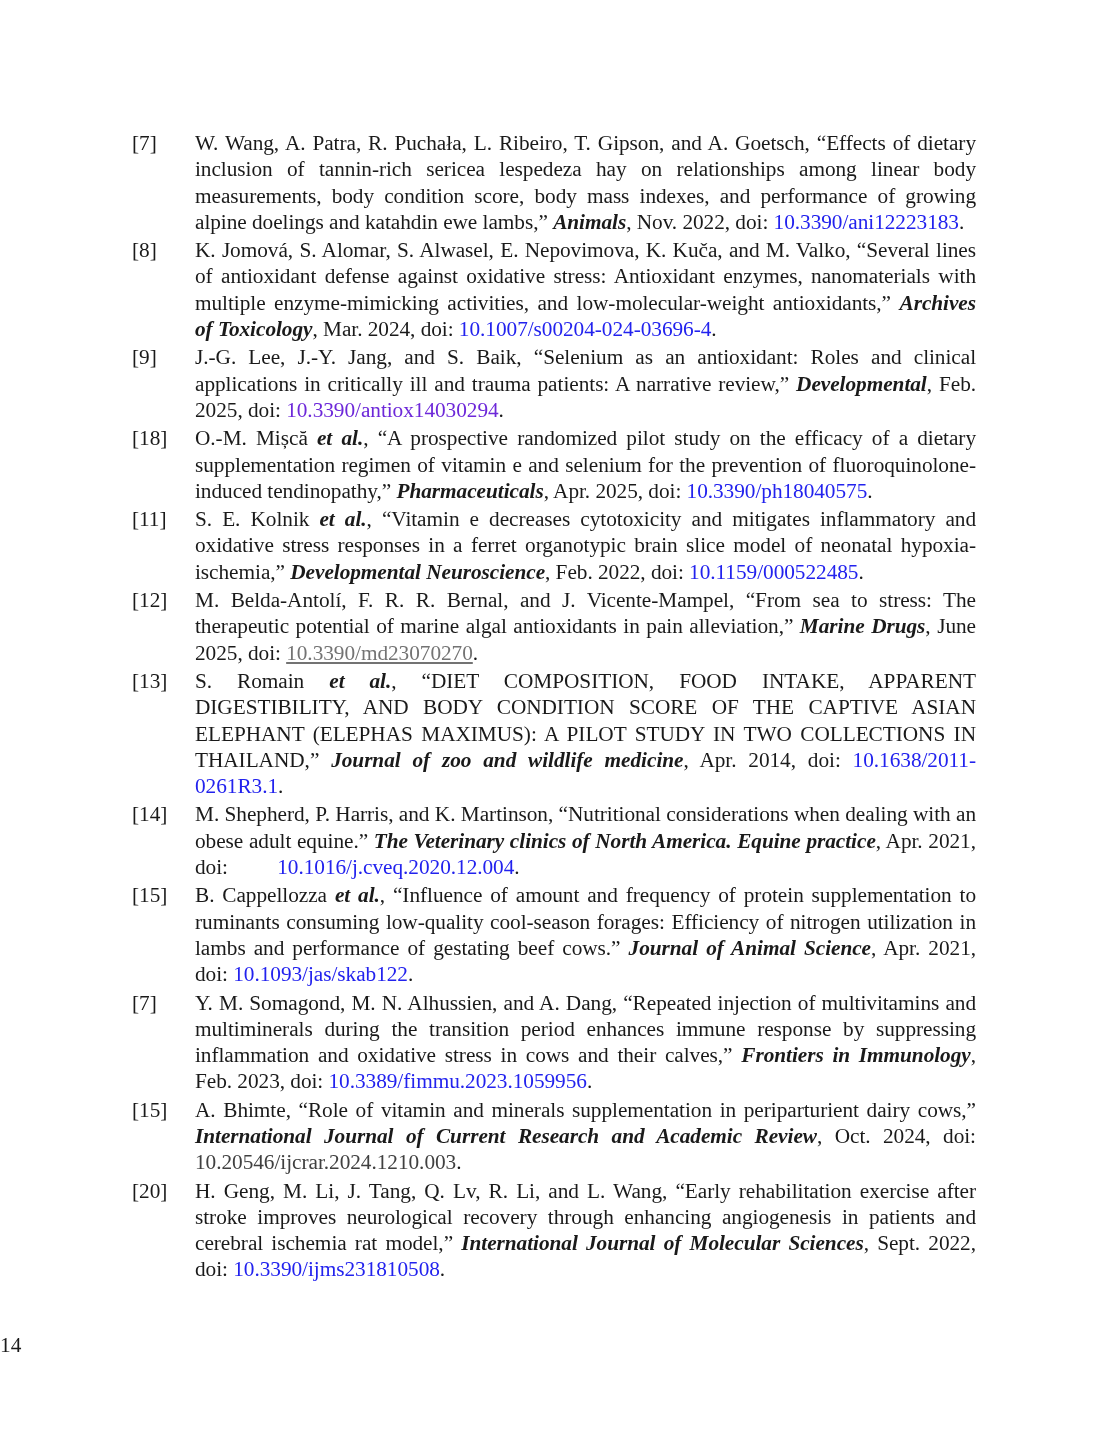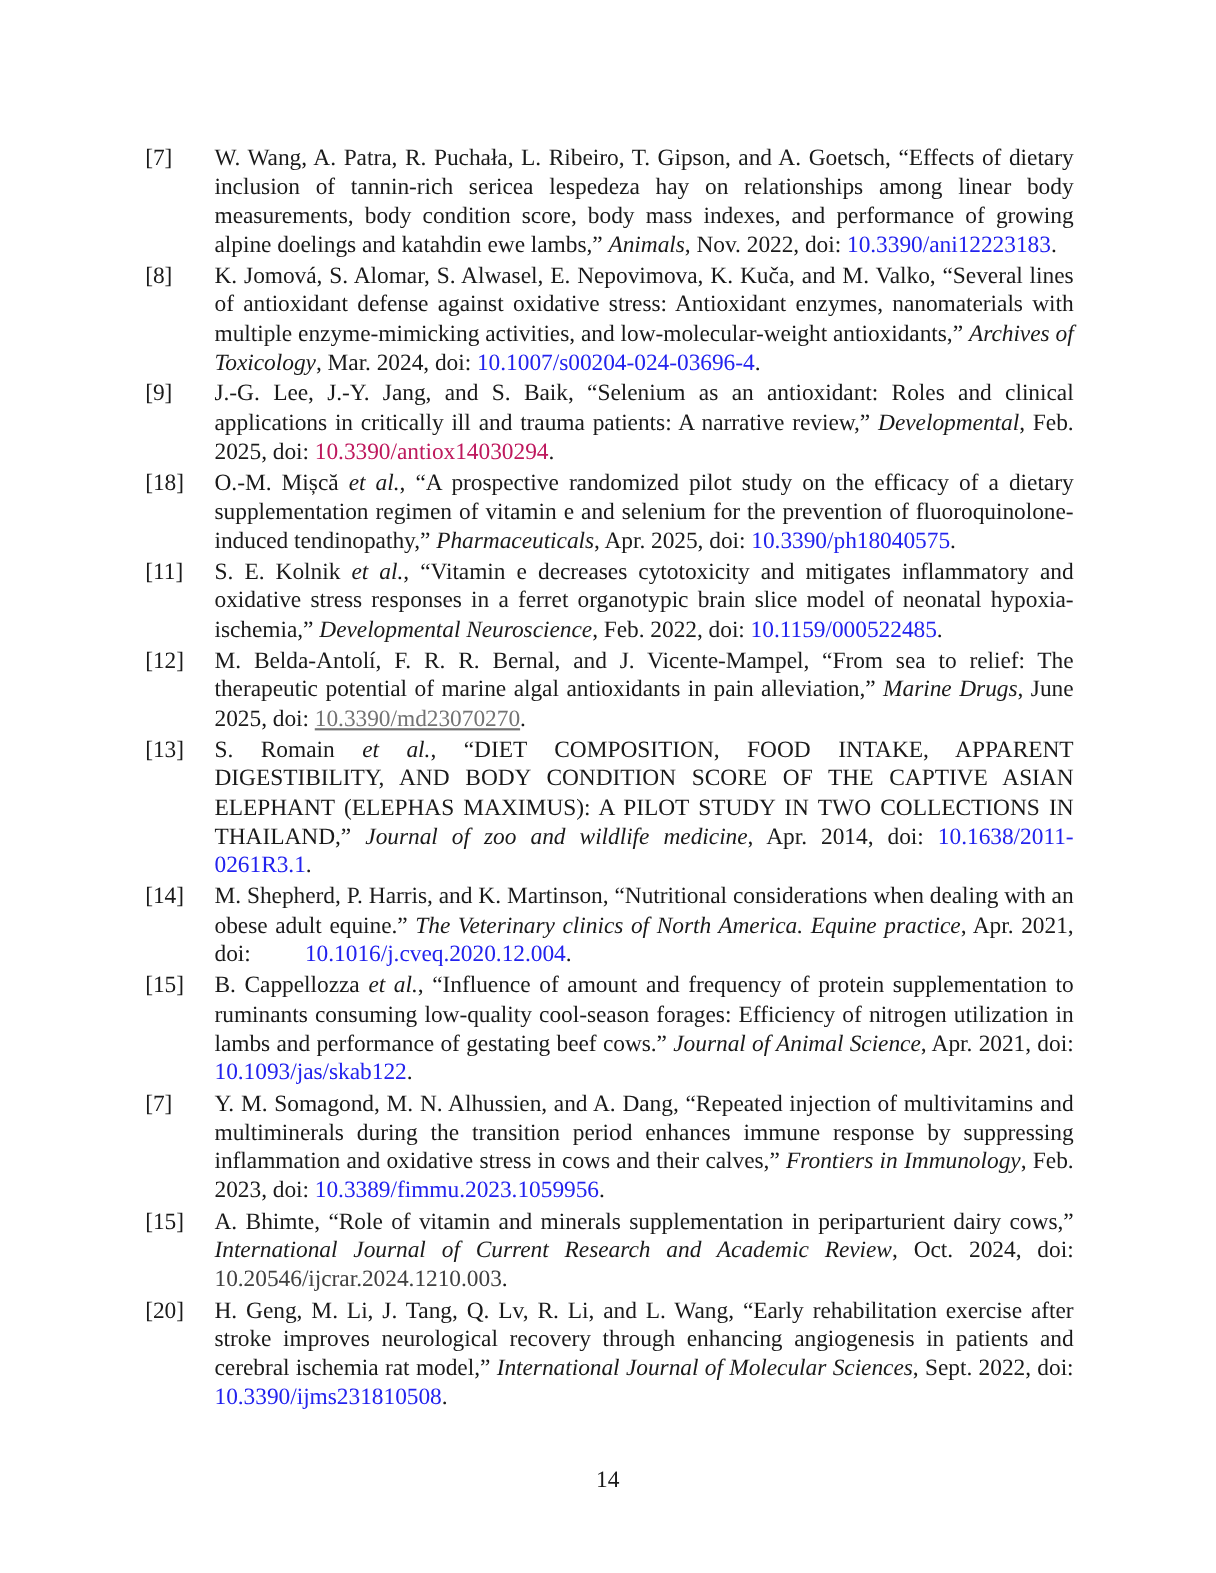--- a/index.html
+++ b/index.html
@@ -24,57 +24,57 @@
     text-align: justify;
     text-align-last: left;
     margin-bottom: 2px;
     letter-spacing: -0.05px;
   }
   .ref-label {
     position: absolute; left: 0; top: 0;
     font-family: "Liberation Serif", serif;
   }
   .ref-body { display: block; }
-  .seg-italic { font-style: italic; }
+  .seg-italic { font-style: italic; font-weight: bold; }
   .seg-link { color: #2222ee; text-decoration: none; cursor: pointer; }
   .page-number {
     position: absolute; left: 0; width: 1105px; top: 1333px;
-    text-align: center;
+    text-align: left;
     font-family: "Liberation Serif", serif;
     font-size: 21.3px;
   }
 </style>
 </head>
 <body>
 
 <div id="page">
   <ol class="ref-list" id="ref-list">
       <li class="ref">
         <span class="ref-label">[7]</span>
         <span class="ref-body"><span>W. Wang, A. Patra, R. Puchała, L. Ribeiro, T. Gipson, and A. Goetsch, “Effects of dietary inclusion of tannin-rich sericea lespedeza hay on relationships among linear body measurements, body condition score, body mass indexes, and performance of growing alpine doelings and katahdin ewe lambs,” </span><span class="seg-italic">Animals</span><span>, Nov. 2022, doi: </span><a class="seg-link" style="color: rgb(34, 34, 238);">10.3390/ani12223183</a><span>.</span></span>
       </li>
       <li class="ref">
         <span class="ref-label">[8]</span>
         <span class="ref-body"><span>K. Jomová, S. Alomar, S. Alwasel, E. Nepovimova, K. Kuča, and M. Valko, “Several lines of antioxidant defense against oxidative stress: Antioxidant enzymes, nanomaterials with multiple enzyme-mimicking activities, and low-molecular-weight antioxidants,” </span><span class="seg-italic">Archives of Toxicology</span><span>, Mar. 2024, doi: </span><a class="seg-link" style="color: rgb(34, 34, 238);">10.1007/s00204-024-03696-4</a><span>.</span></span>
       </li>
       <li class="ref">
         <span class="ref-label">[9]</span>
-        <span class="ref-body"><span>J.-G. Lee, J.-Y. Jang, and S. Baik, “Selenium as an antioxidant: Roles and clinical applications in critically ill and trauma patients: A narrative review,” </span><span class="seg-italic">Developmental</span><span>, Feb. 2025, doi: </span><a class="seg-link" style="color: #be185d;">10.3390/antiox14030294</a><span>.</span></span>
+        <span class="ref-body"><span>J.-G. Lee, J.-Y. Jang, and S. Baik, “Selenium as an antioxidant: Roles and clinical applications in critically ill and trauma patients: A narrative review,” </span><span class="seg-italic">Developmental</span><span>, Feb. 2025, doi: </span><a class="seg-link" style="color: #6d28d9;">10.3390/antiox14030294</a><span>.</span></span>
       </li>
       <li class="ref">
         <span class="ref-label">[18]</span>
         <span class="ref-body"><span>O.-M. Mișcă </span><span class="seg-italic">et al.</span><span>, “A prospective randomized pilot study on the efficacy of a dietary supplementation regimen of vitamin e and selenium for the prevention of fluoroquinolone-induced tendinopathy,” </span><span class="seg-italic">Pharmaceuticals</span><span>, Apr. 2025, doi: </span><a class="seg-link" style="color: rgb(34, 34, 238);">10.3390/ph18040575</a><span>.</span></span>
       </li>
       <li class="ref">
         <span class="ref-label">[11]</span>
         <span class="ref-body"><span>S. E. Kolnik </span><span class="seg-italic">et al.</span><span>, “Vitamin e decreases cytotoxicity and mitigates inflammatory and oxidative stress responses in a ferret organotypic brain slice model of neonatal hypoxia-ischemia,” </span><span class="seg-italic">Developmental Neuroscience</span><span>, Feb. 2022, doi: </span><a class="seg-link" style="color: rgb(34, 34, 238);">10.1159/000522485</a><span>.</span></span>
       </li>
       <li class="ref">
         <span class="ref-label">[12]</span>
-        <span class="ref-body"><span>M. Belda-Antolí, F. R. R. Bernal, and J. Vicente-Mampel, “From sea to relief: The therapeutic potential of marine algal antioxidants in pain alleviation,” </span><span class="seg-italic">Marine Drugs</span><span>, June 2025, doi: </span><a class="seg-link" style="color: #737373; text-decoration: underline;">10.3390/md23070270</a><span>.</span></span>
+        <span class="ref-body"><span>M. Belda-Antolí, F. R. R. Bernal, and J. Vicente-Mampel, “From sea to stress: The therapeutic potential of marine algal antioxidants in pain alleviation,” </span><span class="seg-italic">Marine Drugs</span><span>, June 2025, doi: </span><a class="seg-link" style="color: #737373; text-decoration: underline;">10.3390/md23070270</a><span>.</span></span>
       </li>
       <li class="ref">
         <span class="ref-label">[13]</span>
         <span class="ref-body"><span>S. Romain </span><span class="seg-italic">et al.</span><span>, “DIET COMPOSITION, FOOD INTAKE, APPARENT DIGESTIBILITY, AND BODY CONDITION SCORE OF THE CAPTIVE ASIAN ELEPHANT (ELEPHAS MAXIMUS): A PILOT STUDY IN TWO COLLECTIONS IN THAILAND,” </span><span class="seg-italic">Journal of zoo and wildlife medicine</span><span>, Apr. 2014, doi: </span><a class="seg-link" style="color: rgb(34, 34, 238);">10.1638/2011-0261R3.1</a><span>.</span></span>
       </li>
       <li class="ref">
         <span class="ref-label">[14]</span>
         <span class="ref-body"><span>M. Shepherd, P. Harris, and K. Martinson, “Nutritional considerations when dealing with an obese adult equine.” </span><span class="seg-italic">The Veterinary clinics of North America. Equine practice</span><span>, Apr. 2021, doi: </span><a class="seg-link" style="color: rgb(34, 34, 238); margin-left: 44px;">10.1016/j.cveq.2020.12.004</a><span>.</span></span>
       </li>
       <li class="ref">

